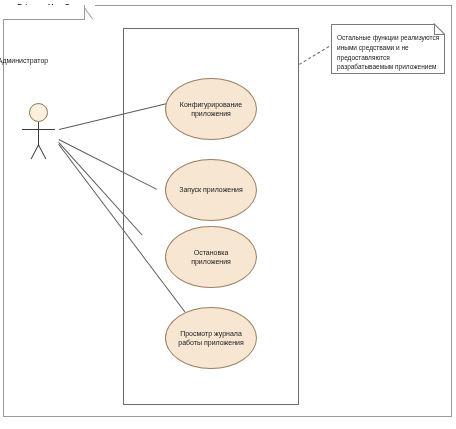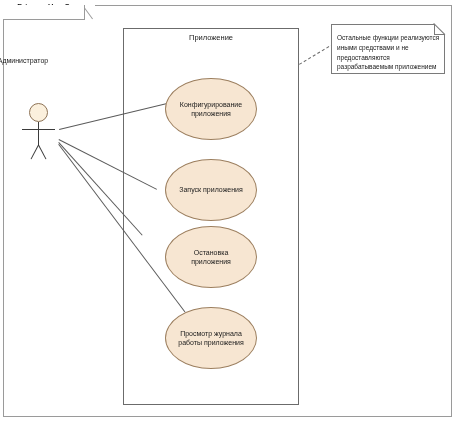--- a/index.html
+++ b/index.html
@@ -261,21 +261,20 @@
 
   <div id="diagram-frame"></div>
 
   <div id="frame-tab">
     <div class="tab-body"></div>
     <div class="tab-corner"></div>
   </div>
   <div id="frame-tab-label">uc Primary Use Cases</div>
 
   <div id="system-boundary"></div>
-  <div id="system-boundary-label">Приложение</div>
 
   <div class="assoc-line" style="left:59px; top:129px; width:110px; transform: rotate(-13.5deg);"></div>
   <div class="assoc-line" style="left:59px; top:139px; width:110px; transform: rotate(27deg);"></div>
   <div class="assoc-line" style="left:59px; top:142px; width:125px; transform: rotate(48deg);"></div>
   <div class="assoc-line" style="left:59px; top:144px; width:210px; transform: rotate(53deg);"></div>
 
   <div class="use-case" id="use-case-configure">
     <span class="uc-label">Конфигурирование
 приложения</span>
   </div>

